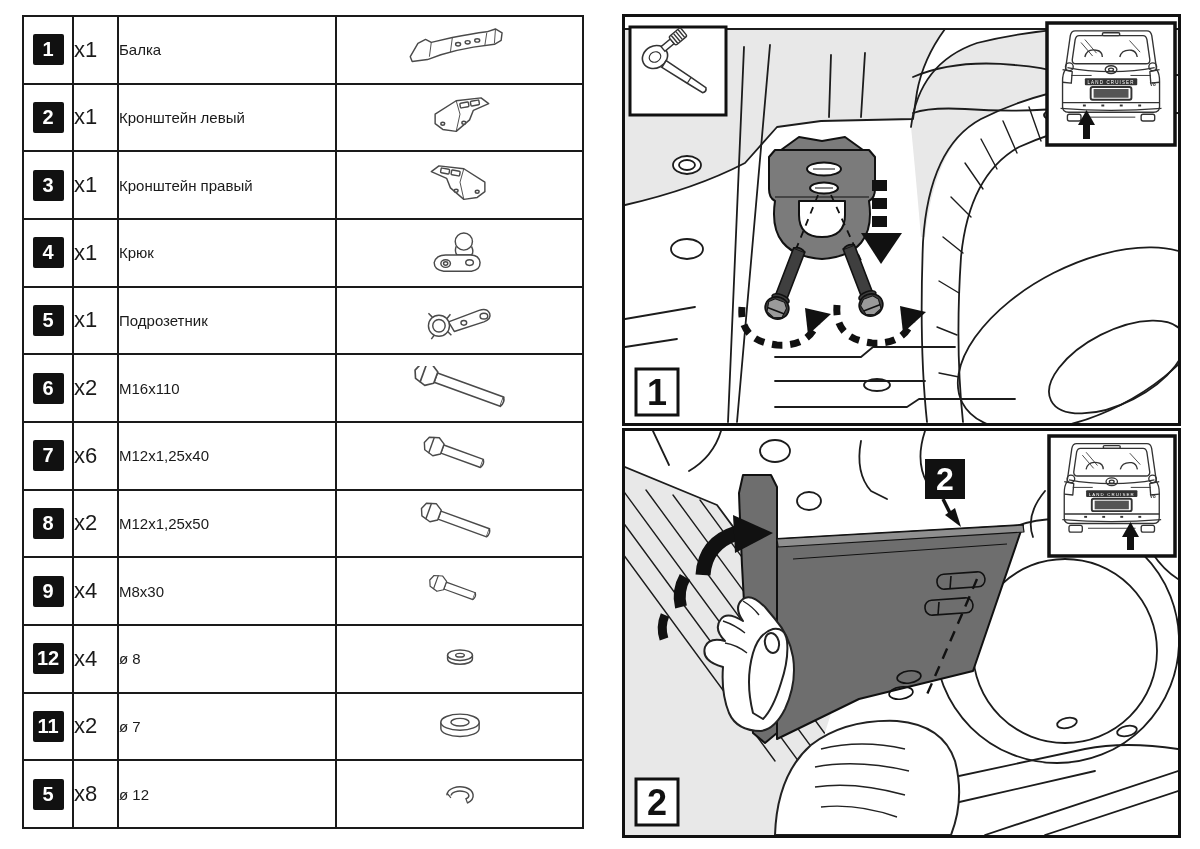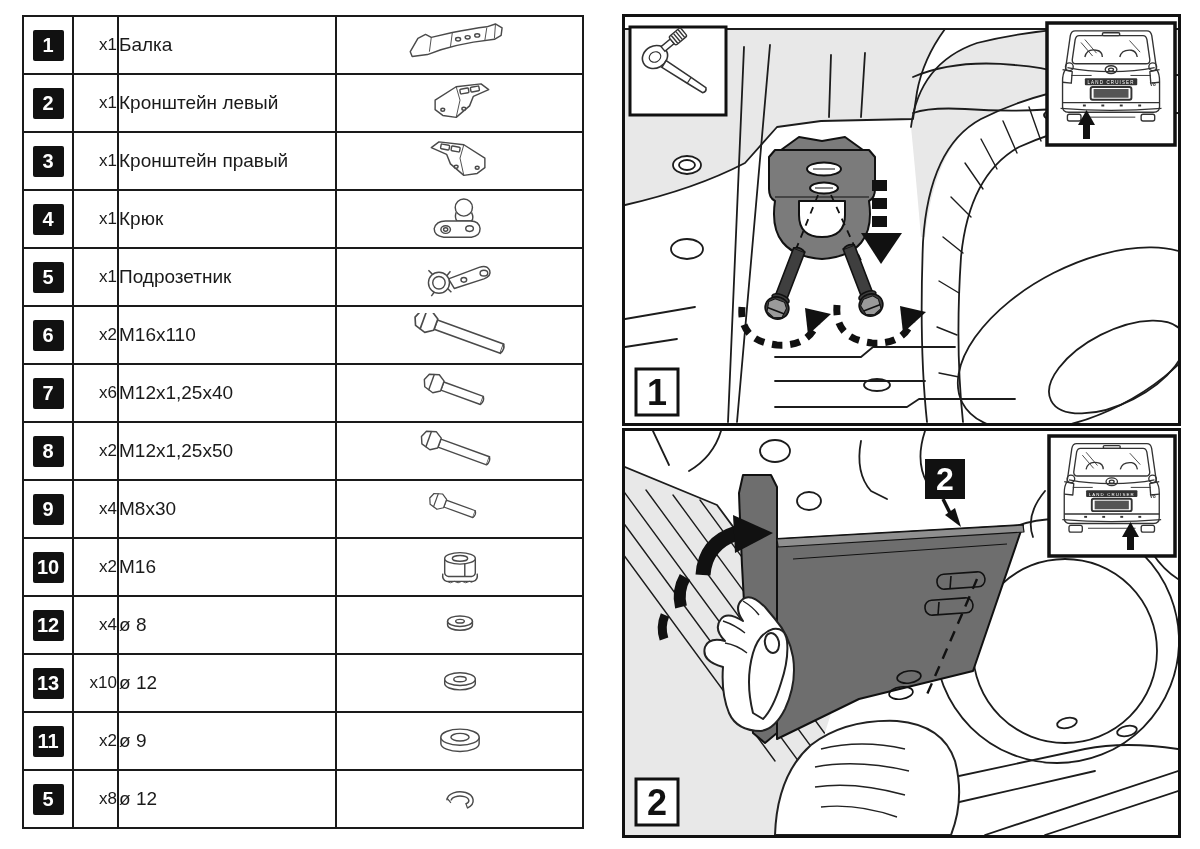--- a/index.html
+++ b/index.html
@@ -3,22 +3,22 @@
 <meta charset="utf-8">
 <style>
   html,body{margin:0;padding:0;background:#fff;}
   .page{position:relative;width:1200px;height:849px;background:#ffffff;overflow:hidden;
         font-family:"Liberation Sans",sans-serif;color:#1a1a1a;}
   
   table.parts{position:absolute;left:22px;top:15px;width:560px;height:814px;
               border-collapse:collapse;table-layout:fixed;}
   table.parts td{border:2px solid #1a1a1a;vertical-align:middle;padding:0;height:54.2px;}
   td.c-num{text-align:center;}
-  td.c-qty{text-align:right;font-size:17px;}
-  td.c-name{padding-left:14px;font-size:19px;}
+  td.c-qty{text-align:left;font-size:22px;}
+  td.c-name{padding-left:14px;font-size:15px;}
   td.c-img{text-align:center;}
   .badge{display:inline-flex;align-items:center;justify-content:center;
          width:31px;height:31px;background:#111;color:#fff;font-weight:bold;
          font-size:20px;border-radius:2px;}
   .part-svg{vertical-align:middle;}
   
   .panel{position:absolute;left:622px;width:559px;background:#fff;
          border:3px solid #111;box-sizing:border-box;}
   .panel1{top:14px;height:412px;}
   .panel2{top:428px;height:410px;}
@@ -158,62 +158,35 @@
     <td class="c-img"><svg class="part-svg" viewBox="0 0 120 46" width="118" height="44">
               <g transform="translate(38,15) rotate(20) scale(0.85)" stroke="#4a4a4a" stroke-width="1.5" stroke-linejoin="round" fill="#fff">
     <rect x="8" y="-4.5" width="38" height="9"></rect>
     <path d="M46,-4.5 Q49,0 46,4.5"></path>
     <polygon points="-9,-7 1,-10 8,-5.5 8,5.5 1,10 -9,7 -12,0"></polygon>
     <line x1="-4" y1="-9" x2="-4" y2="9"></line>
               </g>
             </svg></td>
   </tr>
         <tr>
-    <td class="c-num"><span class="badge">10</span></td>
-    <td class="c-qty">x2</td>
-    <td class="c-name">M16</td>
-    <td class="c-img"><svg class="part-svg" viewBox="0 0 120 46" width="118" height="44">
-              <g transform="translate(60,10)" stroke="#4a4a4a" stroke-width="1.5" stroke-linejoin="round" fill="#fff">
-     <path d="M-16,4 L-16,19 Q-16,22 -12,23 L12,23 Q16,22 16,19 L16,4"></path>
-     <ellipse cx="0" cy="4" rx="16" ry="6"></ellipse>
-                <ellipse cx="0" cy="4" rx="8" ry="3"></ellipse>
-     <line x1="5" y1="9" x2="5" y2="23"></line>
-     <path d="M-18,20 Q-19,27 -14,28 L14,28 Q19,27 18,20" fill="none"></path>
-     <path d="M-14,28 Q-10,31 -6,28 Q-2,31 2,28 Q6,31 10,28 Q12,30 14,28" fill="none" stroke-width="1"></path>
-              </g>
-            </svg></td>
-  </tr>
-        <tr>
     <td class="c-num"><span class="badge">12</span></td>
     <td class="c-qty">x4</td>
     <td class="c-name">ø 8</td>
     <td class="c-img"><svg class="part-svg" viewBox="0 0 120 46" width="118" height="44">
               <g transform="translate(60,19)" stroke="#4a4a4a" stroke-width="1.5" stroke-linejoin="round" fill="#fff">
     <path d="M-13,0 L-13,4 A 13 5.5 0 0 0 13,4 L13,0 Z"></path>
     <ellipse rx="13" ry="5.5"></ellipse>
     <ellipse rx="4.5" ry="1.9"></ellipse>
               </g>
             </svg></td>
   </tr>
         <tr>
-    <td class="c-num"><span class="badge">13</span></td>
-    <td class="c-qty">x10</td>
-    <td class="c-name">ø 12</td>
-    <td class="c-img"><svg class="part-svg" viewBox="0 0 120 46" width="118" height="44">
-              <g transform="translate(60,19)" stroke="#4a4a4a" stroke-width="1.5" stroke-linejoin="round" fill="#fff">
-    <path d="M-16,0 L-16,4.5 A 16 6.7 0 0 0 16,4.5 L16,0 Z"></path>
-    <ellipse rx="16" ry="6.7"></ellipse>
-    <ellipse rx="6.5" ry="2.7"></ellipse>
-              </g>
-            </svg></td>
-  </tr>
-        <tr>
     <td class="c-num"><span class="badge">11</span></td>
     <td class="c-qty">x2</td>
-    <td class="c-name">ø 9</td>
+    <td class="c-name">ø 7</td>
     <td class="c-img"><svg class="part-svg" viewBox="0 0 120 46" width="118" height="44">
               <g transform="translate(60,19)" stroke="#4a4a4a" stroke-width="1.5" stroke-linejoin="round" fill="#fff">
     <path d="M-20,0 L-20,6.5 A 20 8.4 0 0 0 20,6.5 L20,0 Z"></path>
     <ellipse rx="20" ry="8.4"></ellipse>
     <ellipse rx="9.5" ry="4.0"></ellipse>
               </g>
             </svg></td>
   </tr>
         <tr>
     <td class="c-num"><span class="badge">5</span></td>

